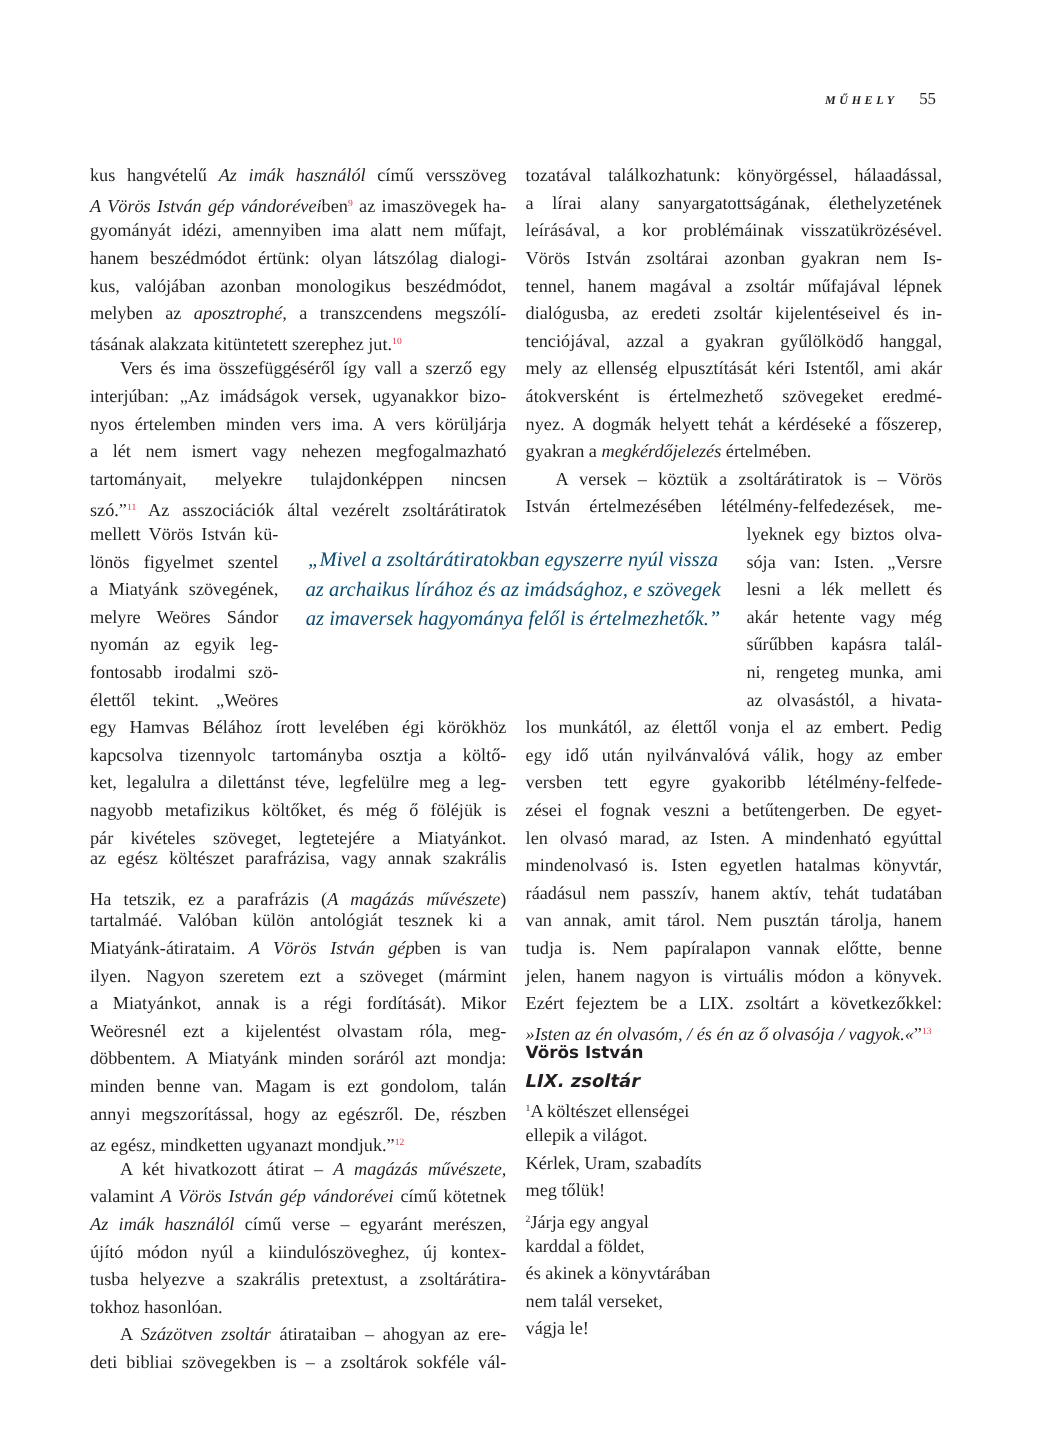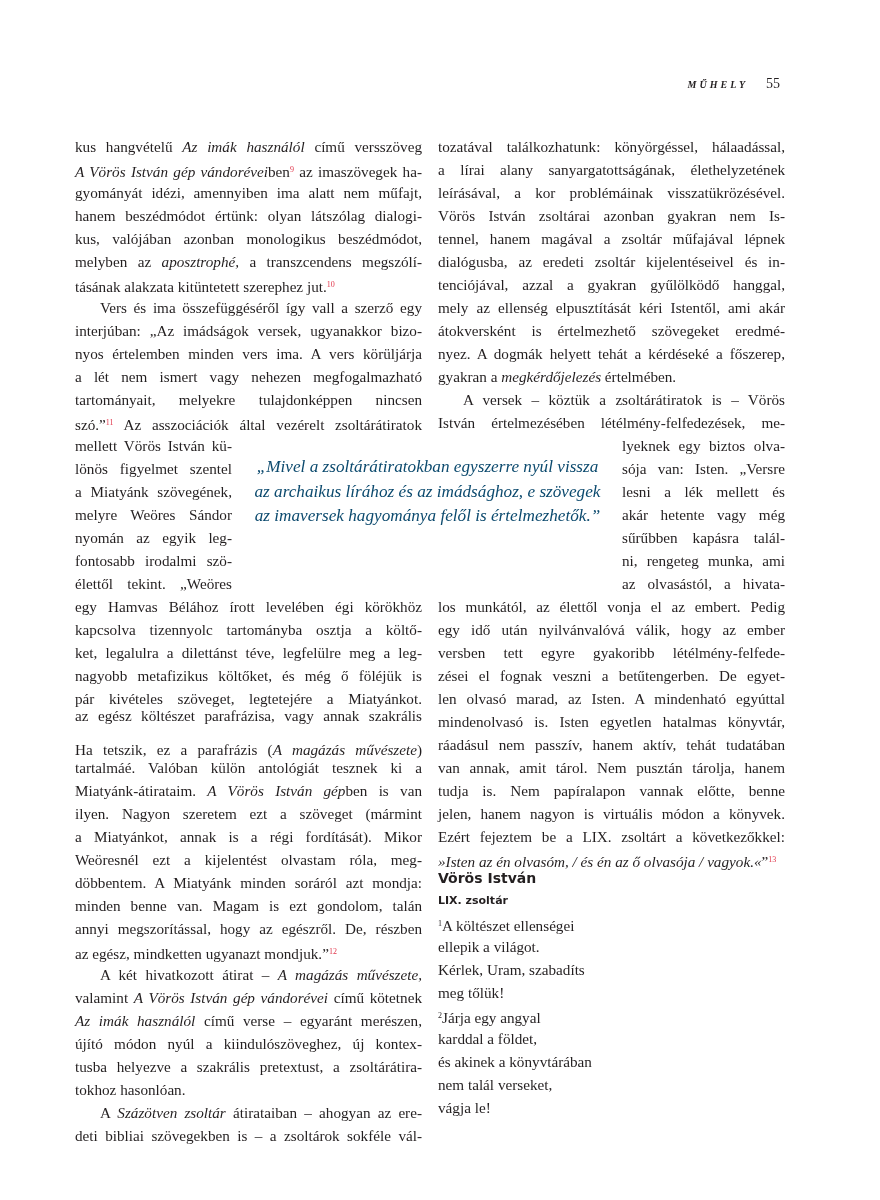--- a/index.html
+++ b/index.html
@@ -15,21 +15,21 @@
   .col-l { left: 75px; width: 347px; }
   .col-r { left: 438px; width: 347px; }
   .narrow-l { left: 75px; width: 157px; }
   .narrow-r { left: 622px; width: 163px; }
   i, .it { font-style: italic; }
   sup.fn { color: #e0364b; font-size: 8px; vertical-align: 5px; }
   .pullquote { position: absolute; left: 250px; top: 455px; width: 355px; text-align: center;
                color: #0c4a6e; font-family: "Liberation Serif", serif; font-style: italic;
                font-size: 17.2px; line-height: 24.5px; }
   .poem-author { font-family: "DejaVu Sans", sans-serif; font-weight: bold; font-size: 14px; }
-  .poem-title { font-family: "DejaVu Sans", sans-serif; font-weight: bold; font-size: 11px; }
+  .poem-title { font-family: "DejaVu Sans", sans-serif; font-weight: bold; font-style: italic; font-size: 15px; }
   .vnum { font-size: 8px; vertical-align: 5px; }
 </style>
 </head>
 <body>
 
 <div class="header">
   <span class="section-label">MŰHELY</span>
   <span class="page-num">55</span>
 </div>
 

